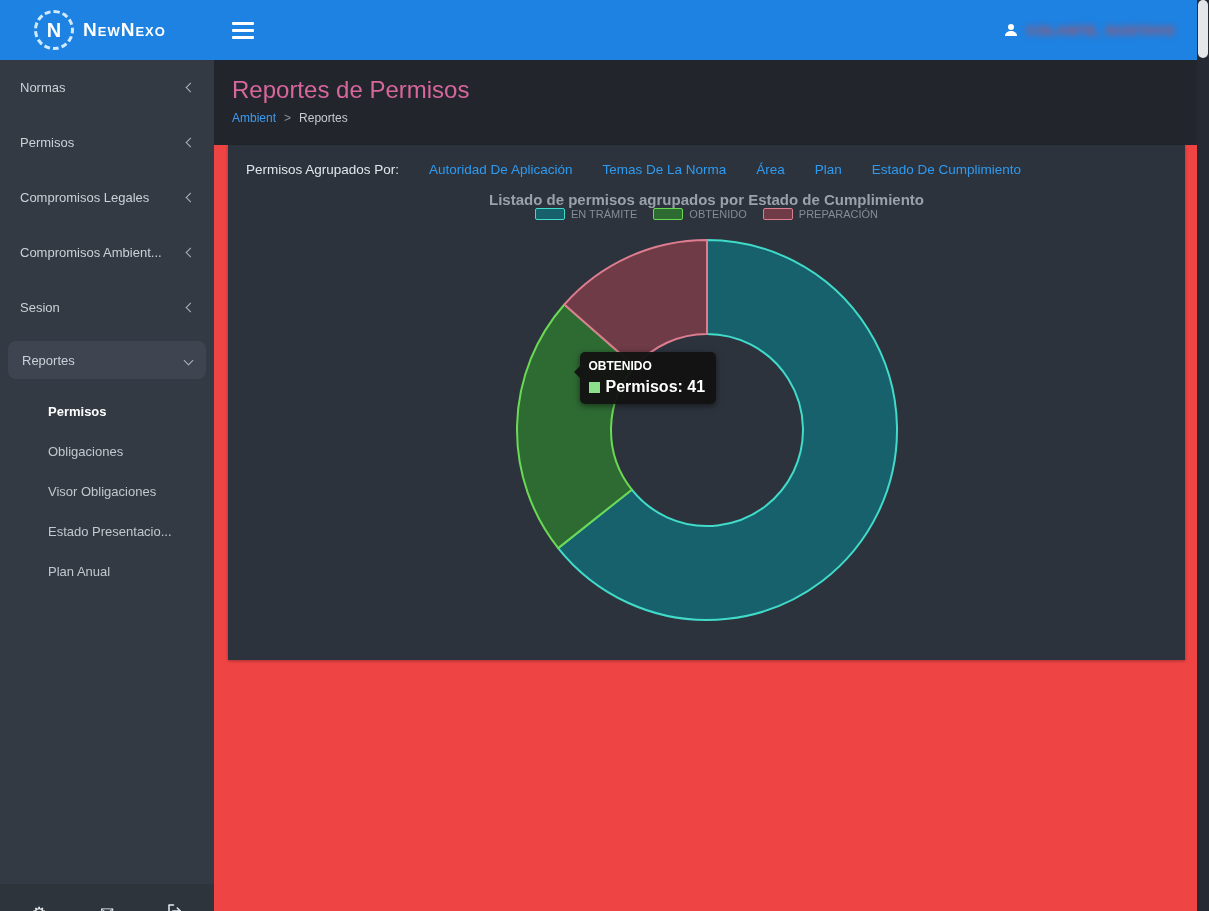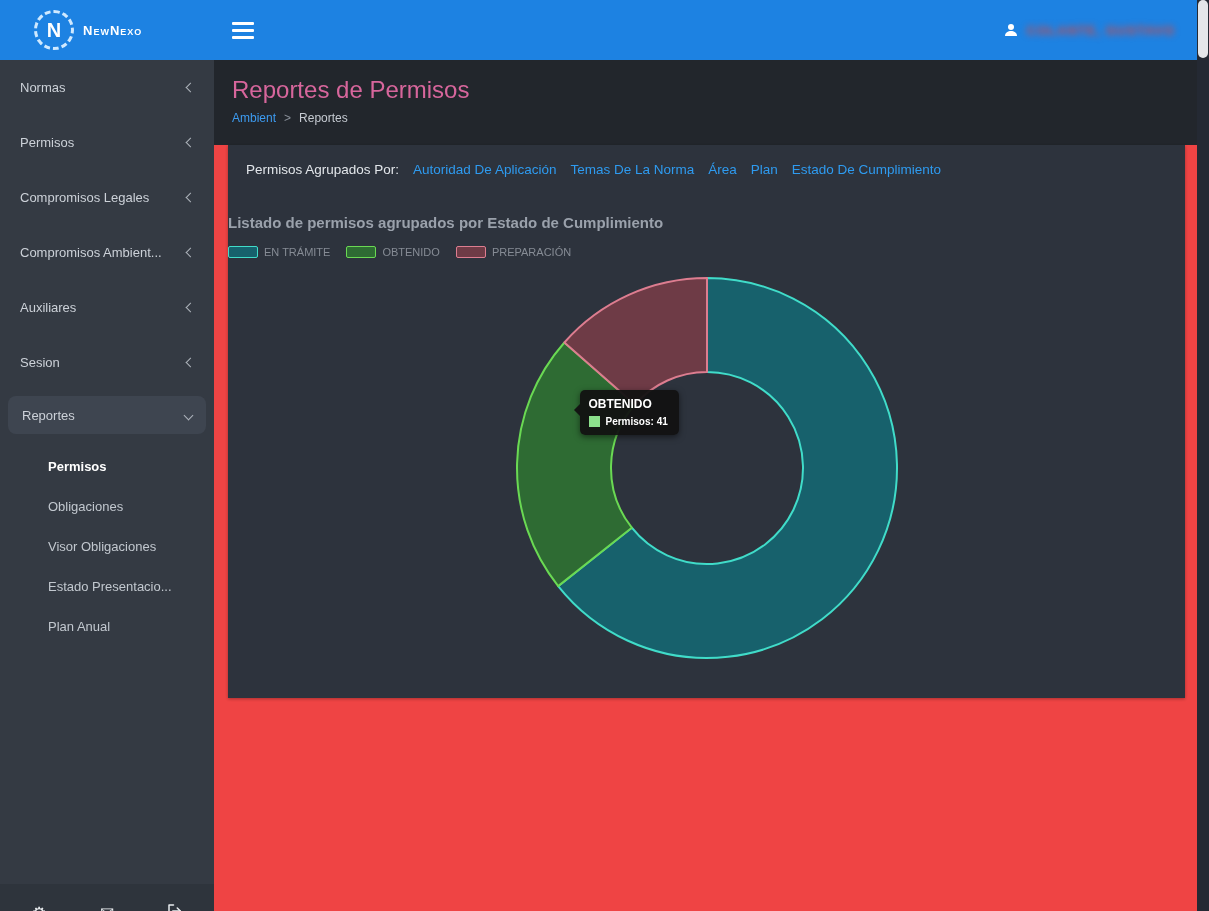--- a/index.html
+++ b/index.html
@@ -6,21 +6,21 @@
   html,body { width:1209px; height:911px; overflow:hidden; background:#2b313a;
               font-family:"Liberation Sans", sans-serif; }
   .page { position:absolute; left:0; top:0; width:1197px; height:911px; }
 
   
   .topbar { height:60px; background:#1d82e2; display:flex; align-items:center; color:#fff; }
   .brand-area { width:214px; flex:none; display:flex; align-items:center; padding-left:34px; gap:9px; }
   .logo { width:40px; height:40px; border-radius:50%; border:3px dashed #cfe9ff;
           display:flex; align-items:center; justify-content:center;
           font-weight:bold; font-size:20px; color:#fff; }
-  .brand-text { font-variant:small-caps; font-weight:bold; font-size:13px; letter-spacing:1px; }
+  .brand-text { font-variant:small-caps; font-weight:bold; font-size:19px; letter-spacing:1px; }
   .hamburger { margin-left:18px; width:26px; cursor:pointer; }
   .hamburger span { display:block; width:22px; height:3px; background:#fff; margin:4px 0; border-radius:1px; }
   .user-area { margin-left:auto; display:flex; align-items:center; gap:8px; padding-right:22px; }
   .user-icon { width:16px; height:16px; }
   .user-name { font-size:13px; font-weight:bold; color:#c84848; filter:blur(3px); letter-spacing:1px; }
 
   
   .body-row { display:flex; height:882px; }
   .sidebar { width:214px; flex:none; background:#343a43; position:relative; color:#ccd1d8; }
   .content { flex:1; background:#ef4444; overflow:hidden; }
@@ -47,39 +47,39 @@
   .content-header { background:#22262c; padding:16px 0 20px 18px; }
   .page-title { font-size:24px; font-weight:500; color:#d7669c; }
   .breadcrumb { margin-top:7px; font-size:12px; display:flex; gap:8px; align-items:center; }
   .breadcrumb a { color:#3d9bf0; text-decoration:none; cursor:pointer; }
   .breadcrumb .sep { color:#8a9099; }
   .breadcrumb .current { color:#c6cbd2; }
 
   
   .panel { margin:0 12px 0 14px; background:#2d333d; box-shadow:0 1px 3px rgba(0,0,0,.3);
            padding-bottom:34px; }
-  .toolbar { display:flex; align-items:center; gap:14px; padding:17px 18px 10px 18px; flex-wrap:wrap; }
+  .toolbar { display:flex; align-items:center; gap:30px; padding:17px 18px 10px 18px; flex-wrap:wrap; }
   .group-label { color:#e2e6ea; font-size:13.5px; }
   .group-link { color:#2e9bf0; font-size:13.5px; text-decoration:none; cursor:pointer; }
 
-  .chart-title { color:#9aa1ab; font-weight:bold; font-size:15px; margin-top:27px; }
-  .legend { display:flex; align-items:center; gap:16px; margin-top:15px; }
+  .chart-title { text-align:center; color:#9aa1ab; font-weight:bold; font-size:15px; margin-top:4px; }
+  .legend { display:flex; justify-content:center; align-items:center; gap:16px; }
   .legend-item { display:flex; align-items:center; gap:6px; cursor:pointer; }
   .legend-swatch { width:30px; height:12px; border-radius:2px; border:1.5px solid transparent; }
   .legend-label { font-size:11px; color:#868c95; }
 
   .donut-wrap { width:392px; height:392px; margin:14px auto 0 auto; position:relative; }
   .tooltip { position:absolute; left:69px; top:118px; background:rgba(18,18,18,.95);
              border-radius:5px; padding:7px 11px 8px 9px; color:#fff; z-index:5;
              box-shadow:0 2px 6px rgba(0,0,0,.5); }
   .tooltip:before { content:""; position:absolute; left:-6px; top:14px;
                     border-top:6px solid transparent; border-bottom:6px solid transparent;
                     border-right:6px solid rgba(18,18,18,.95); }
   .tooltip-title { font-size:12px; font-weight:bold; margin-bottom:5px; }
-  .tooltip-line { display:flex; align-items:center; gap:6px; font-size:10px; font-weight:bold; }
+  .tooltip-line { display:flex; align-items:center; gap:6px; font-size:16px; font-weight:bold; }
   .tooltip-swatch { width:11px; height:11px; display:inline-block; }
 
   
   .scrollbar { position:absolute; right:0; top:0; width:12px; height:911px; background:#242933; }
   .scrollbar .thumb { position:absolute; top:0; left:1px; width:10px; height:58px;
                       background:#e4e6e9; border-radius:5px; cursor:pointer; }
 </style>
 </head>
 <body>
 
@@ -117,24 +117,20 @@
       </div>
       <div class="nav-item">
         <span>Compromisos Legales</span>
         <span class="chev left"></span>
       </div>
       <div class="nav-item">
         <span>Compromisos Ambient...</span>
         <span class="chev left"></span>
       </div>
       <div class="nav-item">
-        <span>Auxiliares</span>
-        <span class="chev left"></span>
-      </div>
-      <div class="nav-item">
         <span>Sesion</span>
         <span class="chev left"></span>
       </div>
       <div class="nav-item active">
         <span>Reportes</span>
         <span class="chev down"></span>
       </div>
 
       <div class="submenu">
         <div class="submenu-item active">

